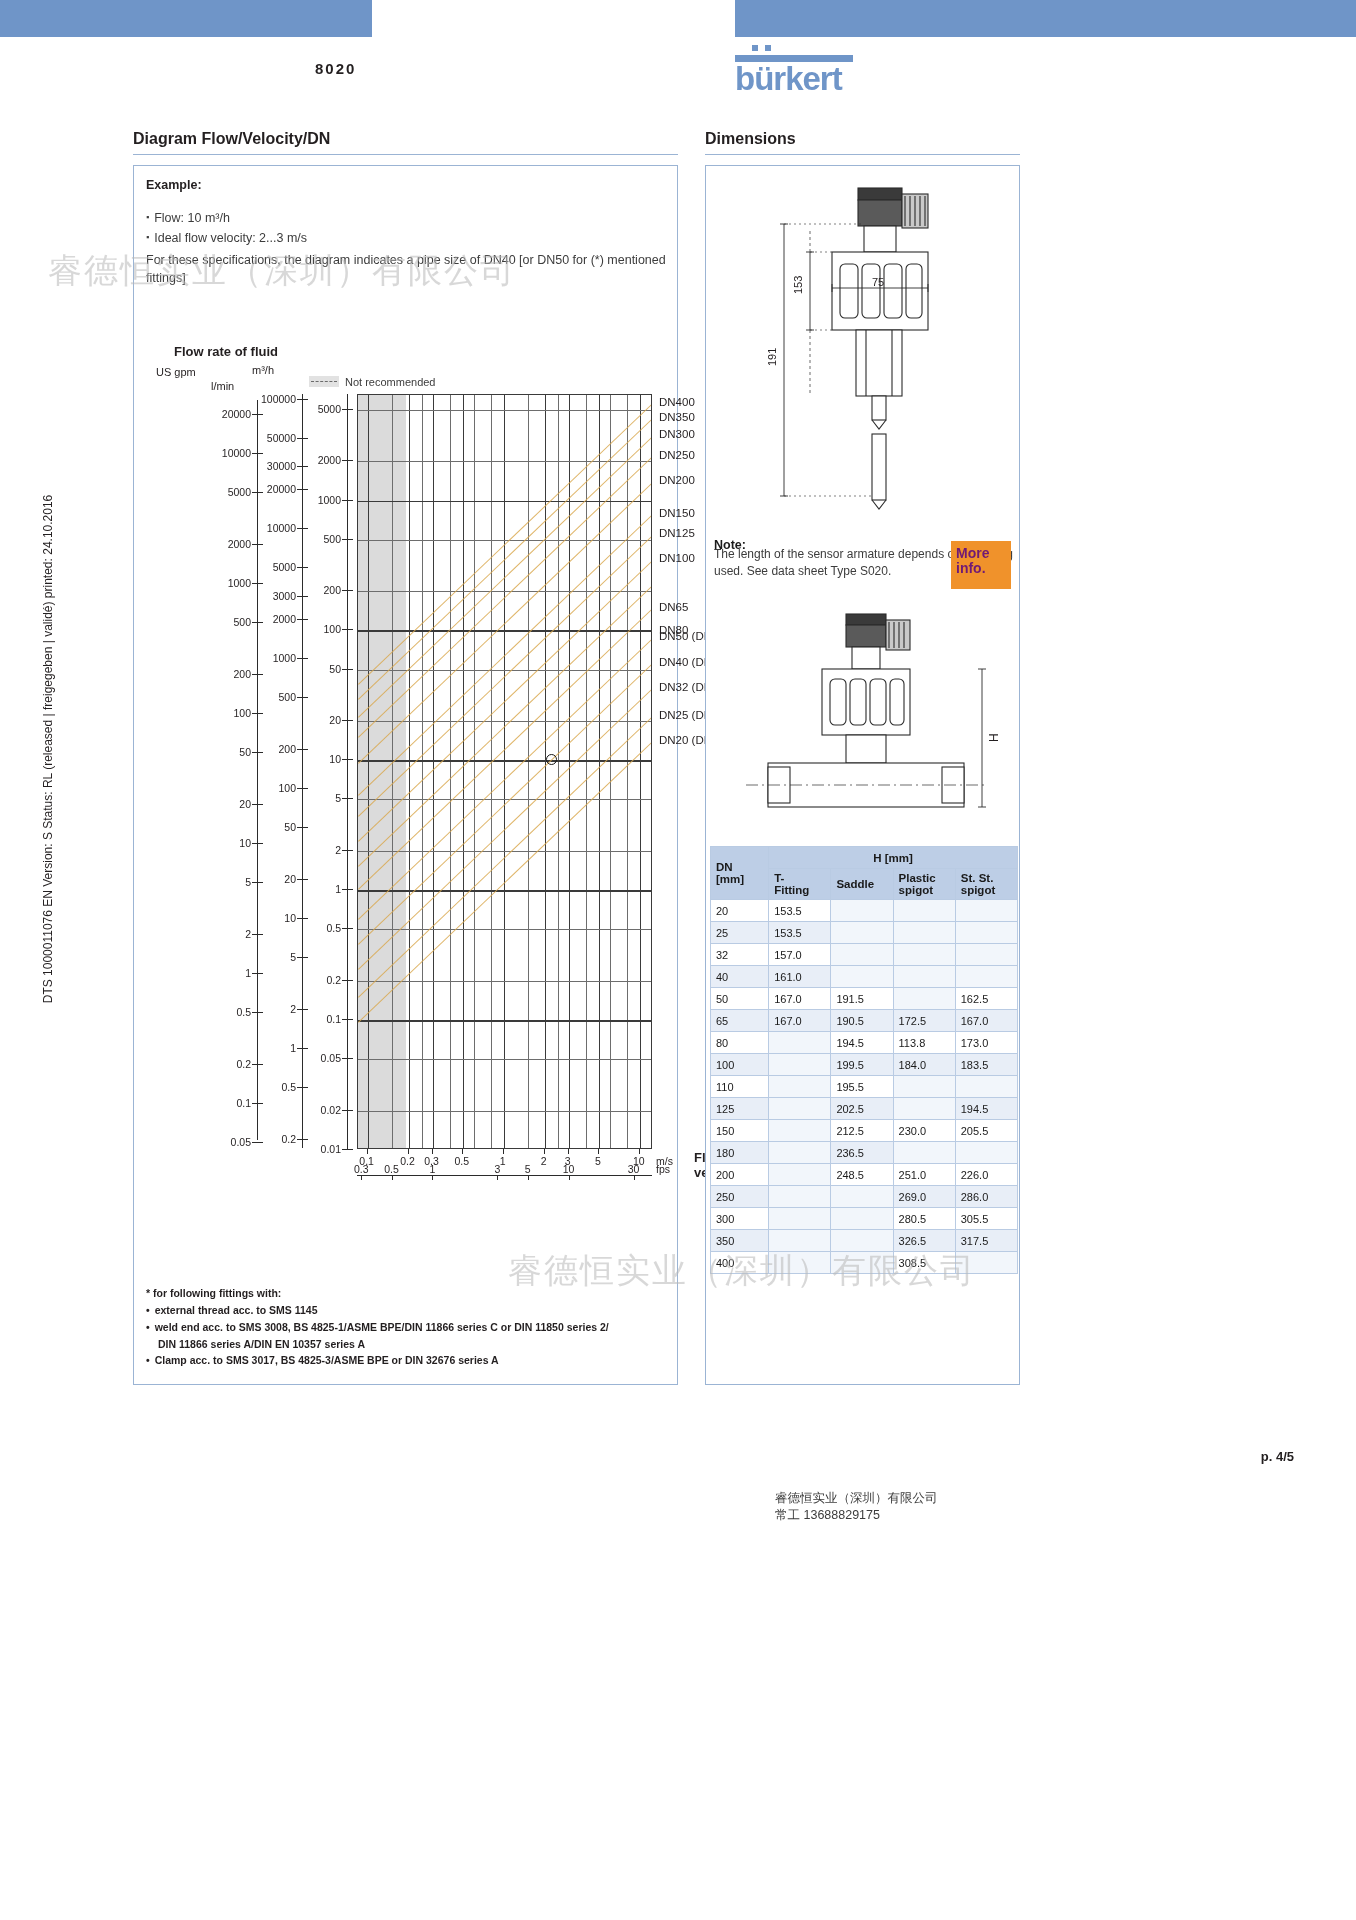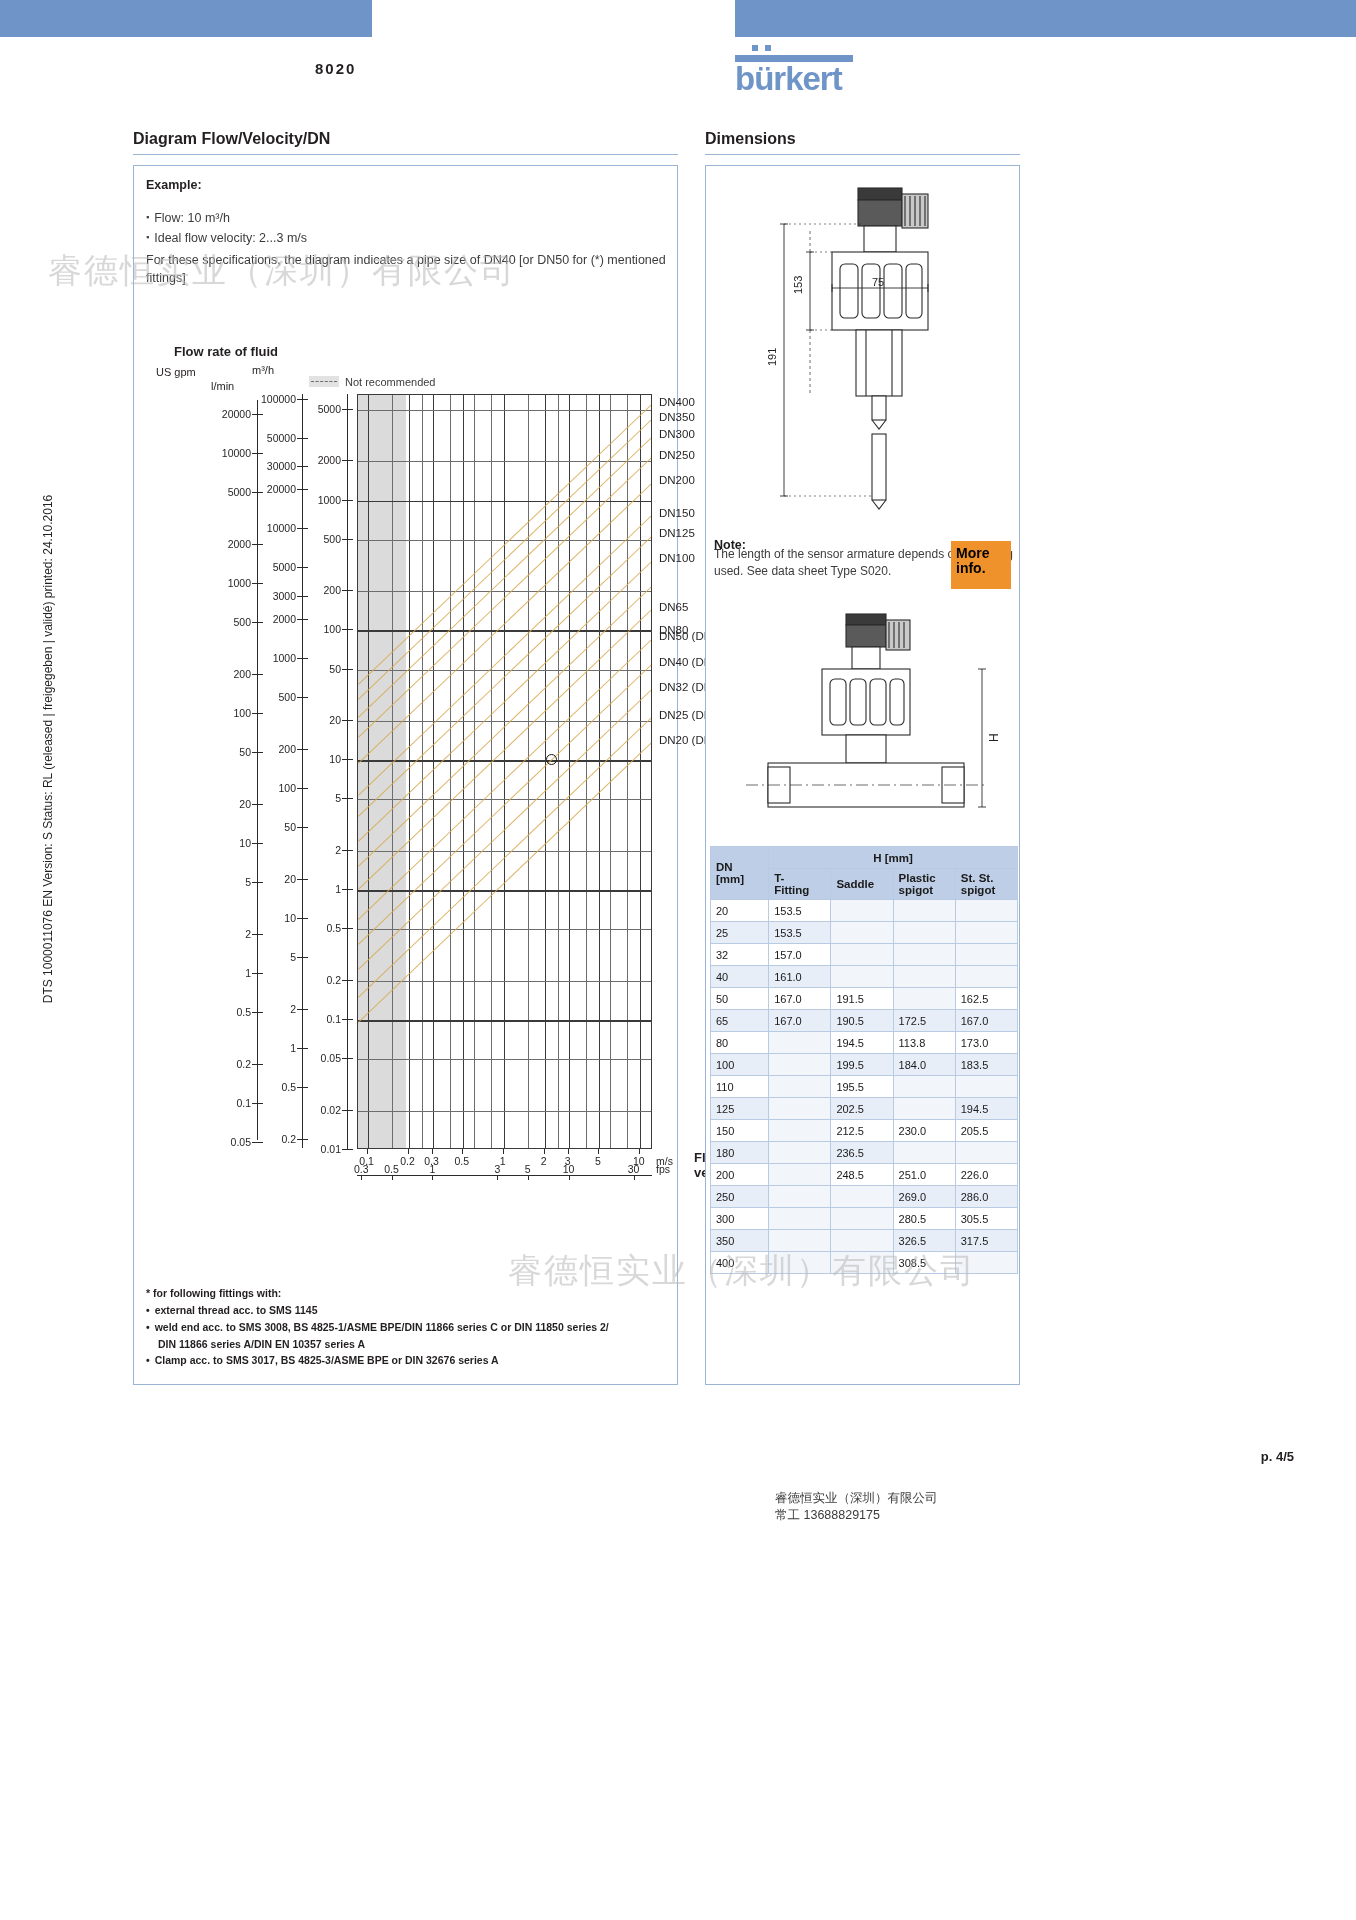--- a/index.html
+++ b/index.html
@@ -156,21 +156,21 @@
     border:1px solid #9bb4d4; background:#ffffff;
   }
   #drawing1 { position:absolute; top:10px; left:0; width:315px; height:345px; }
   #note-head { position:absolute; top:372px; left:8px; font-size:12.5px; font-weight:bold; }
   #note-text {
     position:absolute; top:380px; left:8px; width:300px;
     font-size:12px; color:#3c3c3c; line-height:1.45;
   }
   #more-info {
     position:absolute; top:375px; left:245px; width:60px; height:48px;
-    background:#f0922b; color:#000000; font-size:14px; font-weight:bold;
+    background:#f0922b; color:#701a75; font-size:14px; font-weight:bold;
     line-height:1.05; padding:5px 4px 0 5px;
   }
   #drawing2 { position:absolute; top:440px; left:0; width:315px; height:240px; }
 
   
   #dim-table {
     position:absolute; top:680px; left:4px; width:308px;
     border-collapse:collapse; font-size:11px; color:#1a1a1a;
   }
   #dim-table th, #dim-table td {

